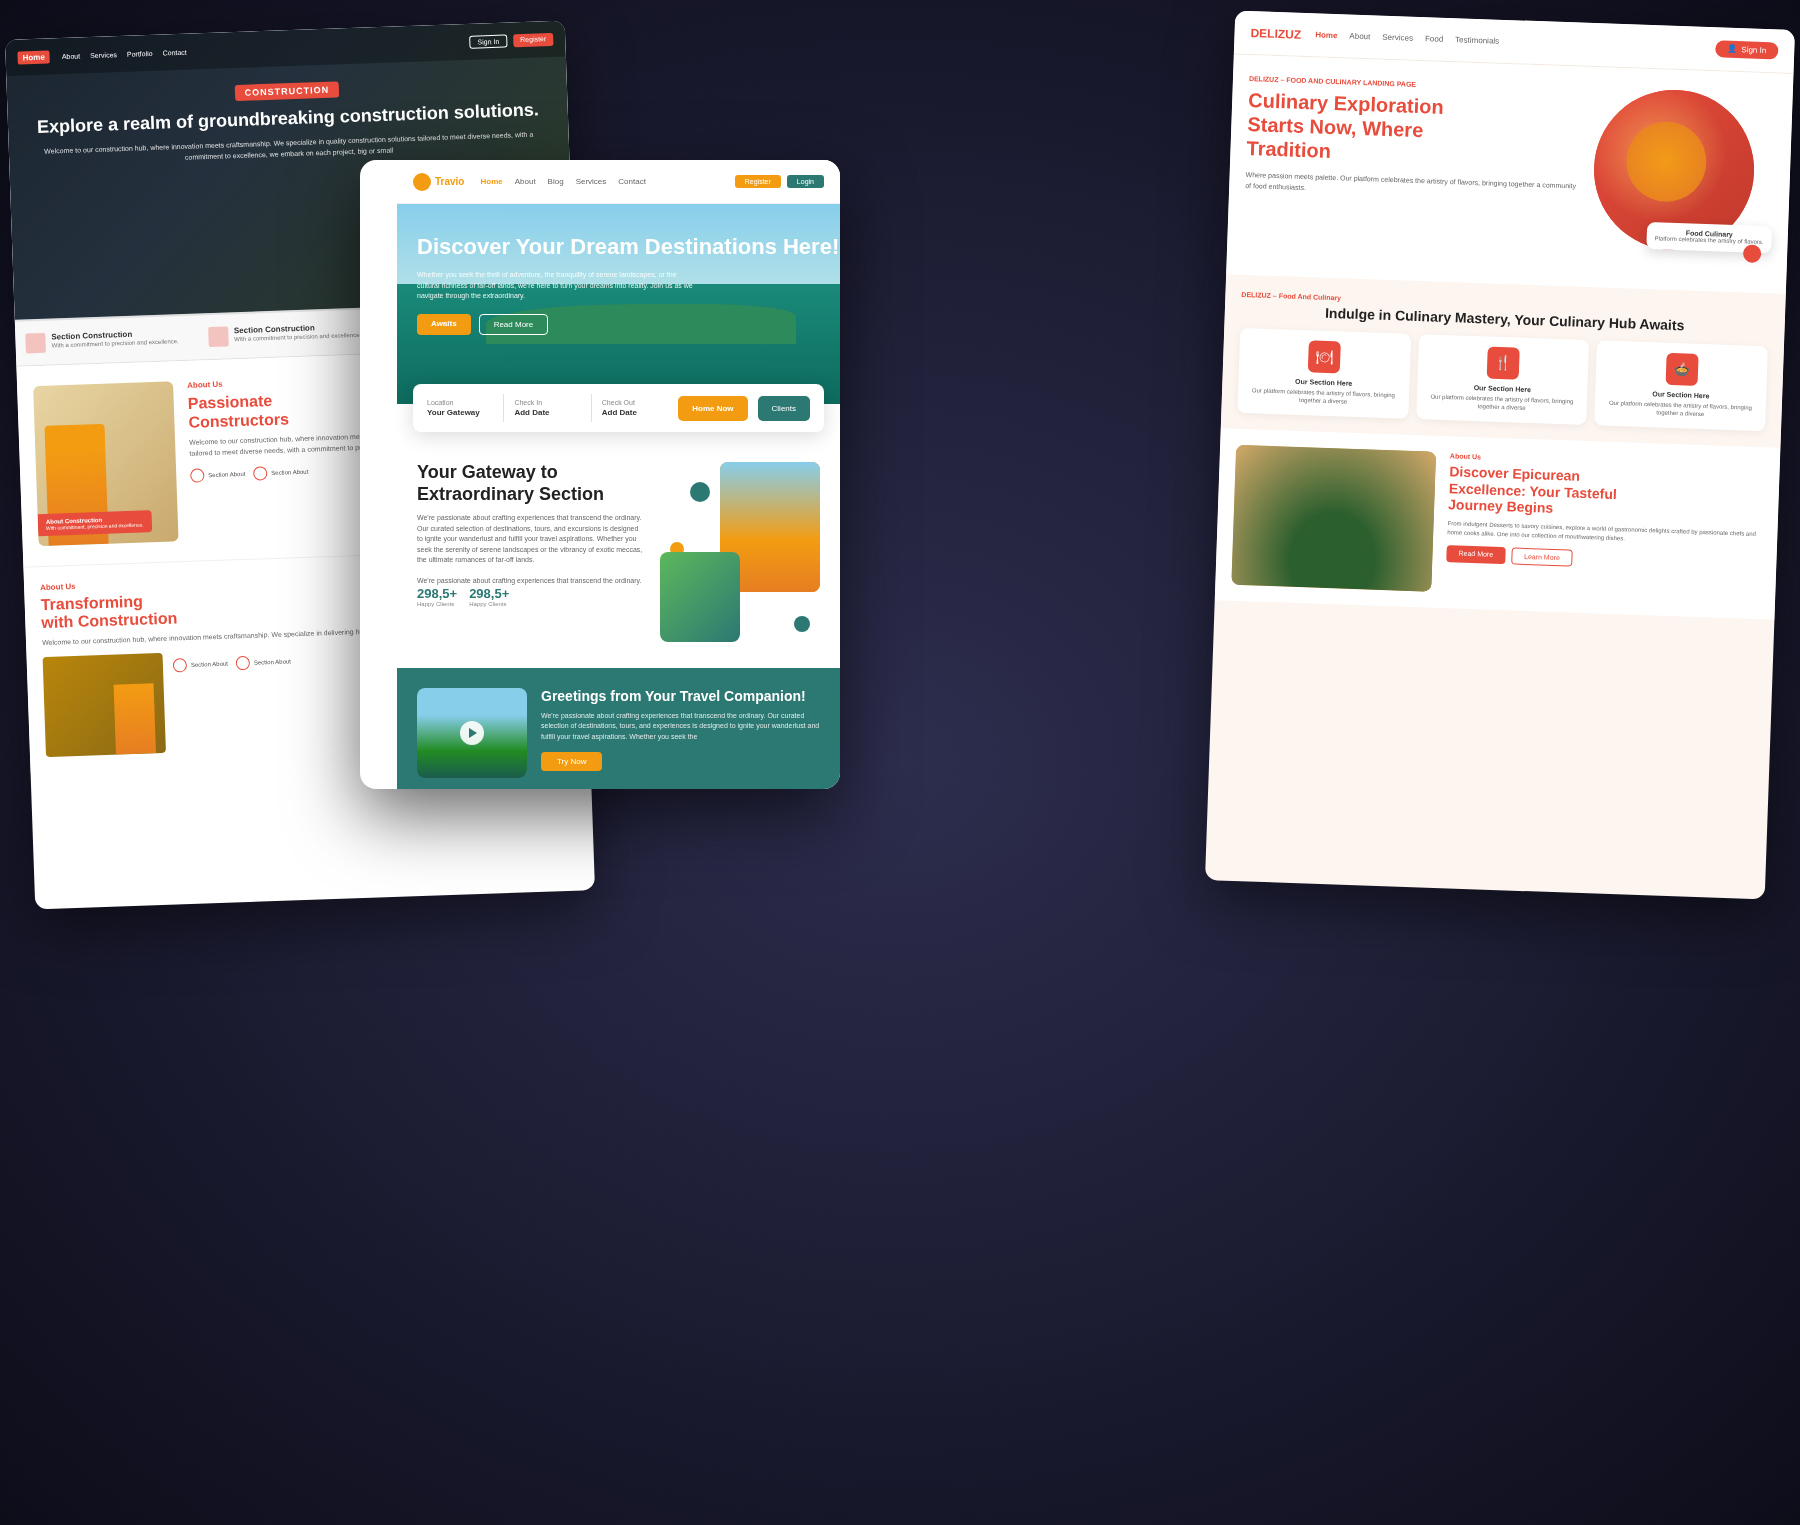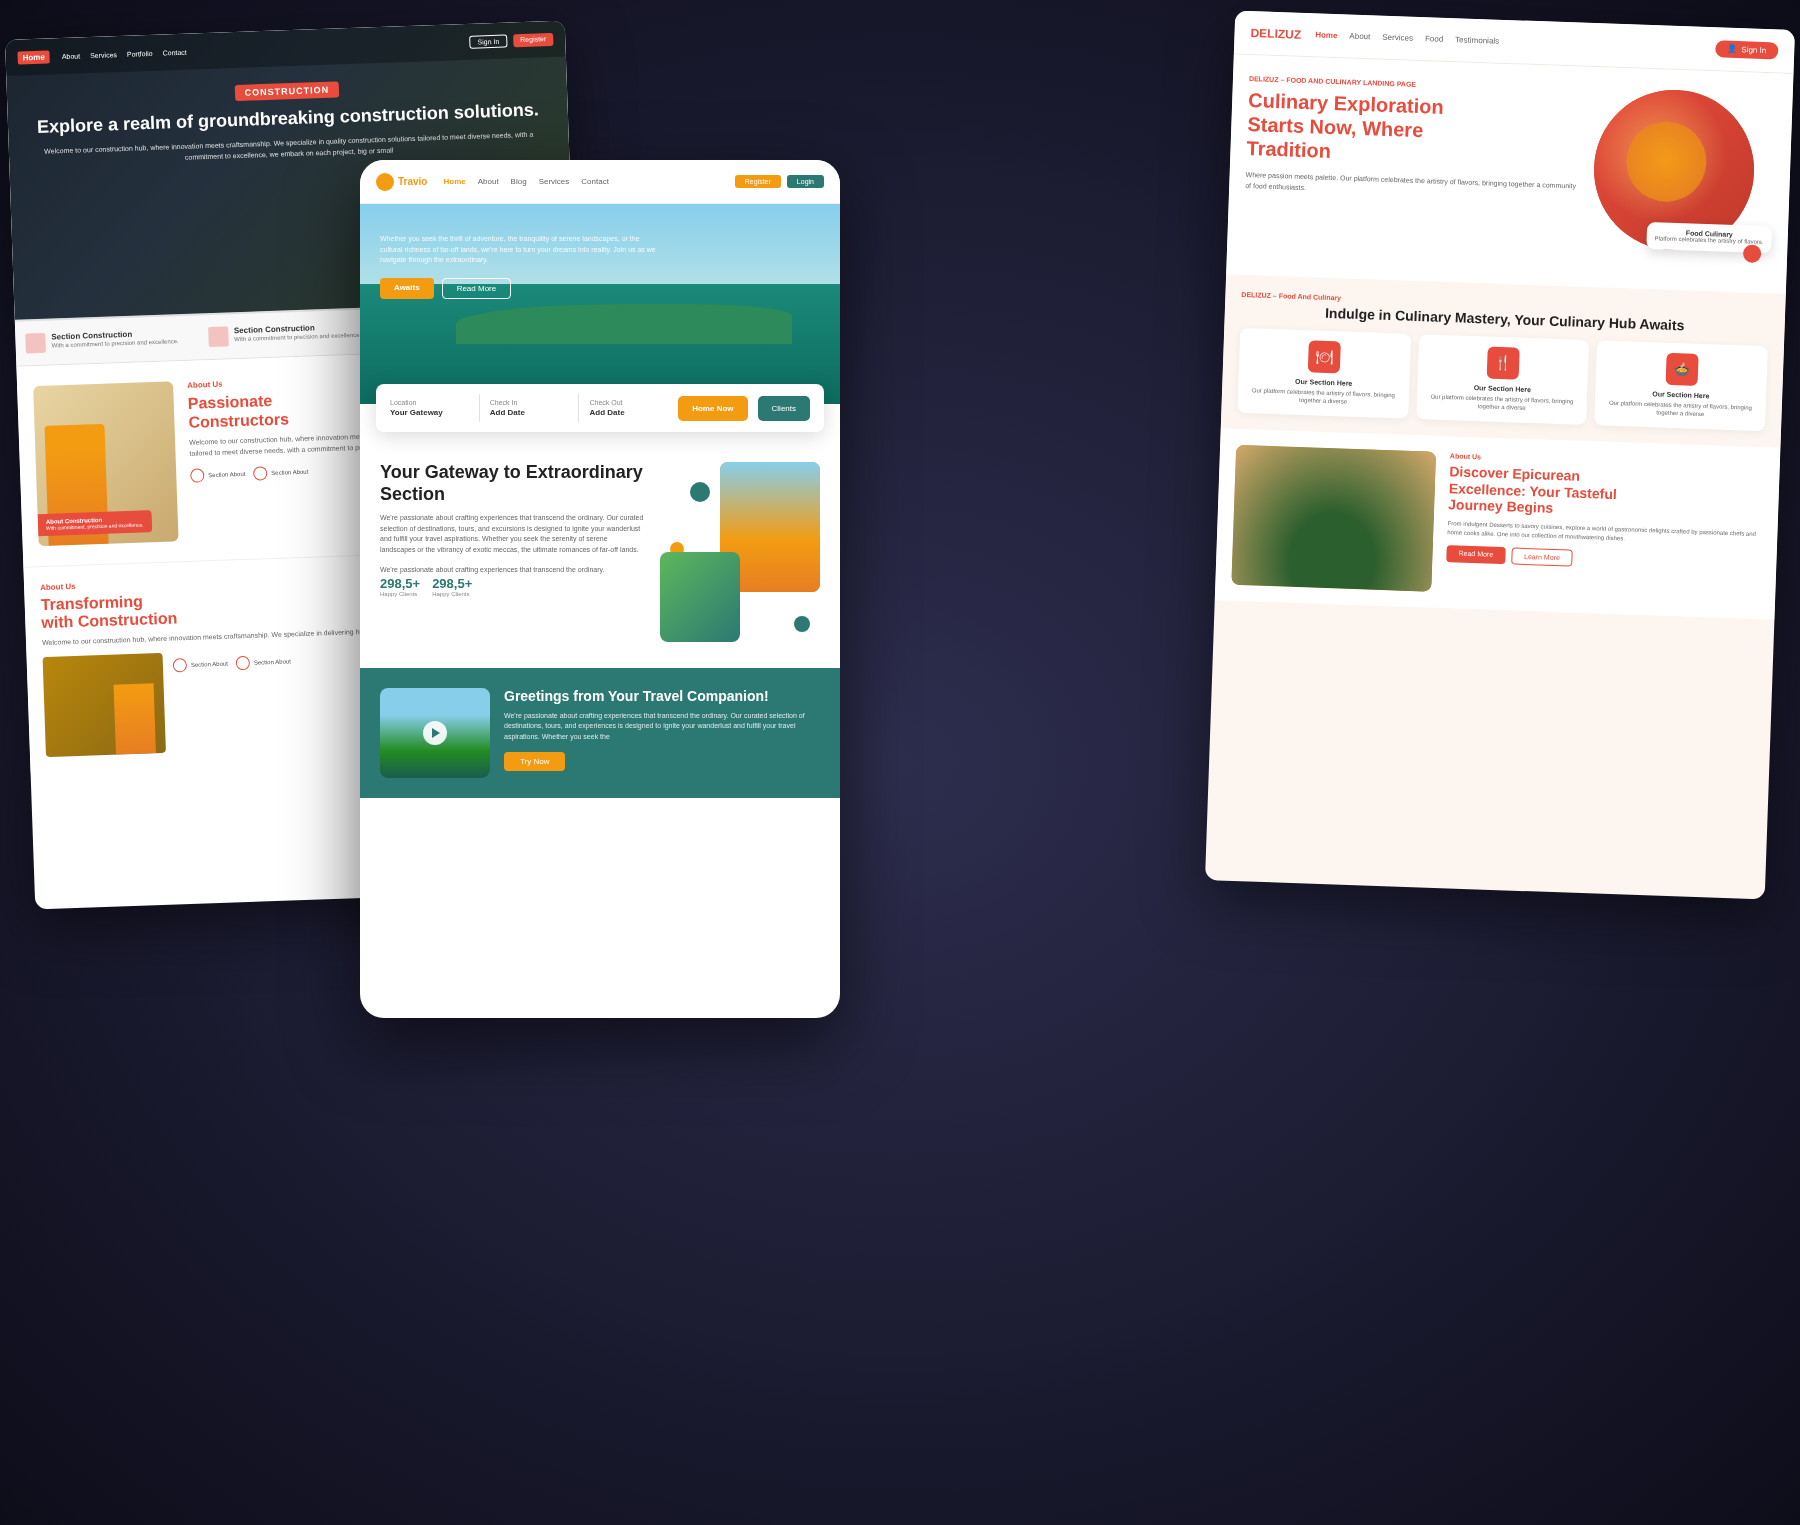--- a/index.html
+++ b/index.html
@@ -288,26 +288,27 @@
     }
 
     .cs-about2-sections { display: flex; gap: 8px; margin-top: 6px; }
 
     
     .travel-site {
       position: absolute;
       left: 360px;
       top: 160px;
       width: 480px;
-      height: 858px;
+      height: 629px;
       background: #fff;
-      border-radius: 24px;
+      border-radius: 16px;
       overflow: hidden;
       box-shadow: 0 25px 70px rgba(0,0,0,0.6);
       z-index: 10;
+      padding-left: 37px;
     }
 
     .tv-nav {
       height: 44px;
       background: #fff;
       display: flex;
       align-items: center;
       padding: 0 16px;
       gap: 16px;
       border-bottom: 1px solid #f0f0f0;
@@ -1083,20 +1084,21 @@
     </div>
   </div>
 
   <div class="tv-hero">
     <div class="tv-hero-landscape">
       <div class="tv-hero-sky"></div>
       <div class="tv-hero-water"></div>
       <div class="tv-hero-land"></div>
     </div>
     <div class="tv-hero-content">
+      <h1 class="tv-hero-title">Discover Your Dream Destinations Here!</h1>
       <p class="tv-hero-desc">Whether you seek the thrill of adventure, the tranquility of serene landscapes, or the cultural richness of far-off lands, we're here to turn your dreams into reality. Join us as we navigate through the extraordinary.</p>
       <div class="tv-hero-btns">
         <span class="tv-hero-btn-explore">Awaits</span>
         <span class="tv-hero-btn-read">Read More</span>
       </div>
     </div>
   </div>
 
   <div class="tv-search-bar">
     <div class="tv-search-field">

